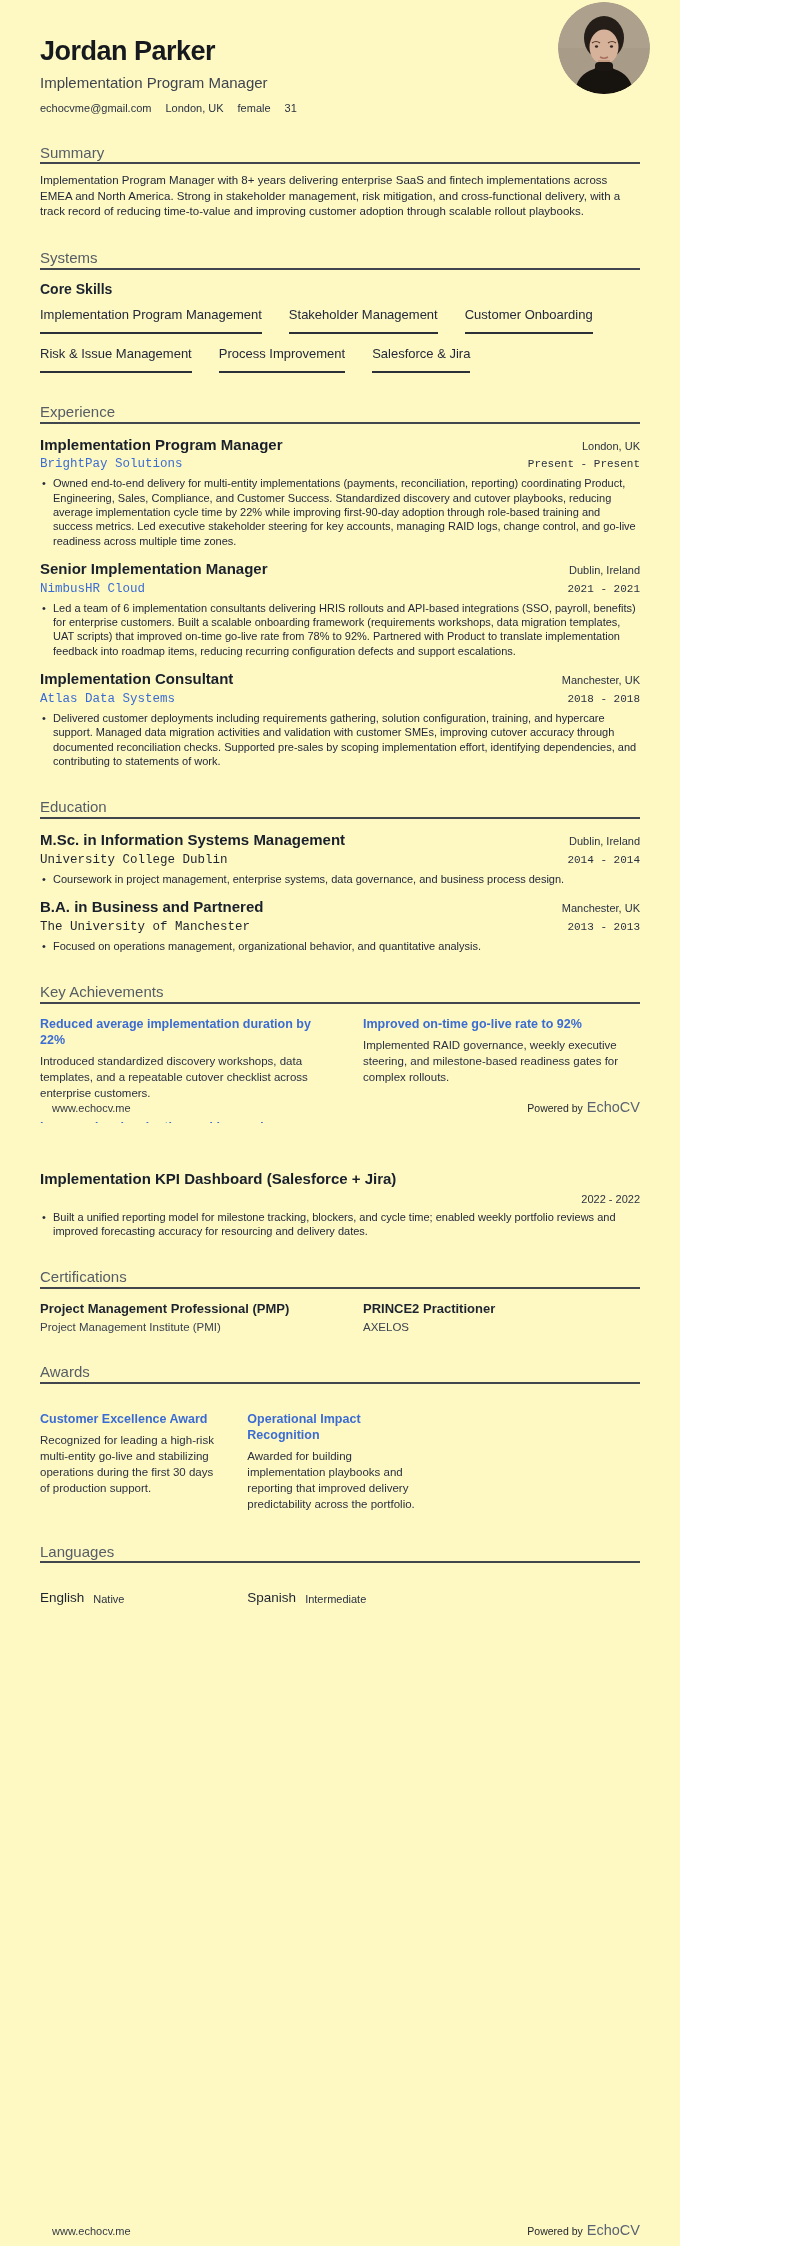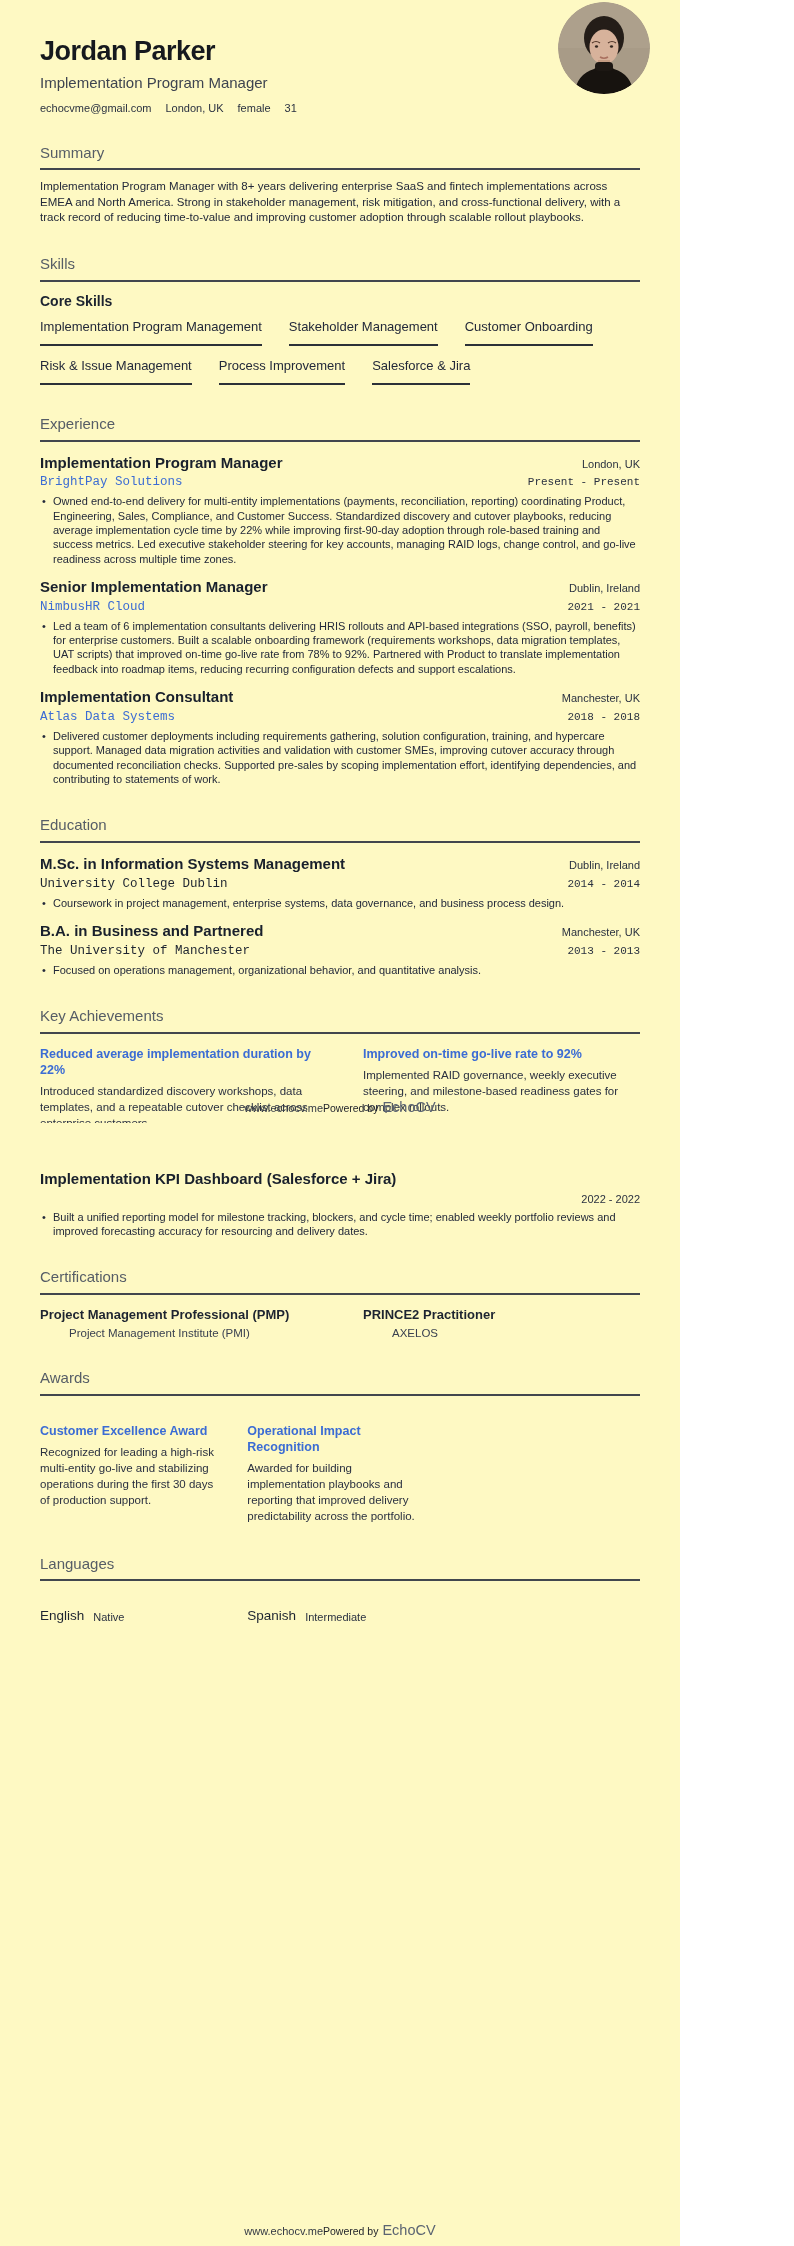--- a/index.html
+++ b/index.html
@@ -16,21 +16,21 @@
   .header { padding-top:36px; position:relative; }
   .name { font-size:27px; font-weight:800; letter-spacing:-0.5px; color:#16191e; line-height:1.15; }
   .role-title { font-size:15px; color:#3e4450; margin-top:6px; line-height:1.3; }
   .contact { margin-top:9px; display:flex; gap:14px; font-size:11px; color:#2a3140; }
   .avatar { position:absolute; top:2px; right:-10px; width:92px; height:92px; border-radius:50%; overflow:hidden; }
   .avatar svg { display:block; width:100%; height:100%; }
 
   
   .section { margin-top:30px; }
   .sec-head {
-    font-size:15px; color:#565d66; padding-bottom:6px;
+    font-size:15px; color:#565d66; 
     border-bottom:2px solid #42474e; line-height:1.25;
   }
   .body-text { font-size:11.5px; line-height:1.33; color:#23293a; margin-top:9px; }
 
   
   .group-title { font-size:14px; font-weight:700; color:#1c2330; margin-top:11px; }
   .skill-list { margin-top:10px; display:flex; flex-wrap:wrap; column-gap:27px; row-gap:12px; }
   .skill { font-size:13px; color:#23293a; padding-bottom:10px; border-bottom:2px solid #2c3138; }
 
   
@@ -52,31 +52,31 @@
   .grid-2 { display:grid; grid-template-columns:1fr 1fr; column-gap:46px; row-gap:17px; margin-top:12px; }
   .grid-3 { display:grid; grid-template-columns:1fr 1fr 1fr; column-gap:22px; row-gap:16px; margin-top:27px; }
   .ach-title { font-size:12.5px; font-weight:700; color:#3b6cd4; line-height:1.3; }
   .ach-text { font-size:11.5px; line-height:1.38; color:#2a3040; margin-top:6px; }
 
   
   .proj-dates { text-align:right; font-size:11px; color:#2a3140; margin-top:4px; }
 
   
   .cert-name { font-size:13px; font-weight:700; color:#1d2430; line-height:1.3; }
-  .cert-issuer { font-size:11.5px; color:#3a4150; margin-top:3px;margin-left:29px; }
+  .cert-issuer { font-size:11.5px; color:#3a4150; margin-top:3px; }
 
   
   .lang-row { display:flex; align-items:flex-end; gap:9px; }
   .lang-name { font-size:13.5px; color:#1d2430; }
   .lang-level { font-size:11px; color:#2a3140; }
 
   
   .page-footer {
-    position:absolute; left:40px; right:40px; bottom:8px;
-    display:flex; justify-content:center; align-items:baseline;
+    position:absolute; left:52px; right:40px; bottom:8px;
+    display:flex; justify-content:space-between; align-items:baseline;
   }
   .footer-site { font-size:11px; color:#333944; }
   .footer-powered { font-size:10.5px; color:#23262c; }
   .footer-brand { font-size:14.5px; color:#5b6472; margin-left:4px; }
 </style>
 </head>
 <body>
 
 <div class="page">
   <div class="content">
@@ -115,21 +115,21 @@
         </svg>
       </div>
     </div>
 
     <div class="section">
       <div class="sec-head">Summary</div>
       <div class="body-text">Implementation Program Manager with 8+ years delivering enterprise SaaS and fintech implementations across EMEA and North America. Strong in stakeholder management, risk mitigation, and cross-functional delivery, with a track record of reducing time-to-value and improving customer adoption through scalable rollout playbooks.</div>
     </div>
 
     <div class="section">
-      <div class="sec-head">Skills</div>
+      <div class="sec-head">Systems</div>
       <div class="group-title">Core Skills</div>
       <div class="skill-list">
         <span class="skill">Implementation Program Management</span>
         <span class="skill">Stakeholder Management</span>
         <span class="skill">Customer Onboarding</span>
         <span class="skill">Risk &amp; Issue Management</span>
         <span class="skill">Process Improvement</span>
         <span class="skill">Salesforce &amp; Jira</span>
       </div>
     </div>

